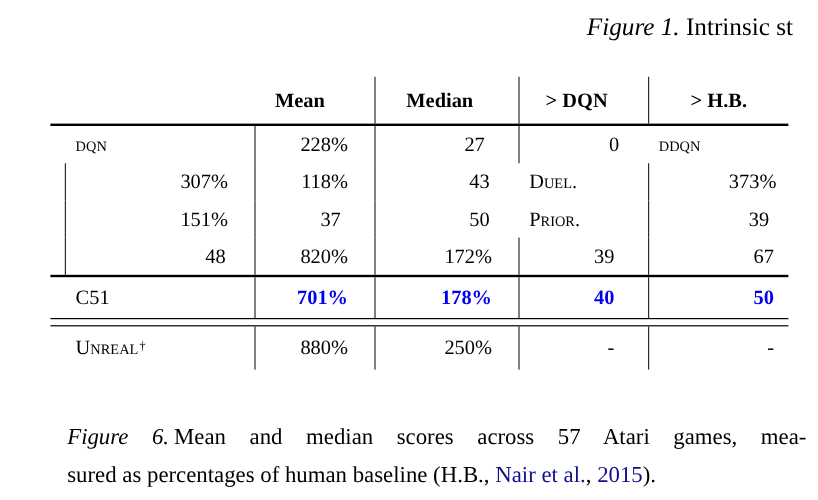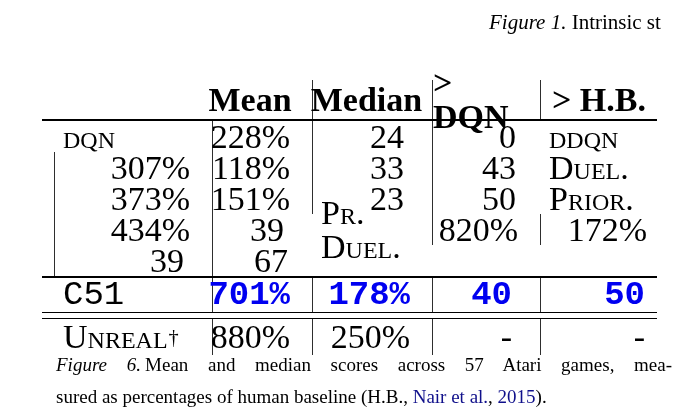--- a/index.html
+++ b/index.html
@@ -20,33 +20,33 @@
     position: absolute;
     left: 489px; top: 10px;
     font-size: 21px;
     white-space: nowrap;
   }
   .fig5 .it { margin-right: 0.25em; }
 
   
   .tbl {
     position: absolute;
-    left: 42px; top: 80px;
+    left: 42px; top: 64px;
     width: 615px;
     display: grid;
     grid-template-columns: 158px 100px 120px 108px 129px;
-    font-size: 34px;
+    font-size: 17px;
     line-height: 1;
   }
   .cell { display: flex; align-items: center; }
   .vb { border-left: 1.3px solid #2e2e2e; margin-left: 12px; }
   .hdr { height: 39px; font-weight: bold; justify-content: center; }
   .v   { justify-content: flex-end; }
   .row-h   { height: 31px; }
-  .row-c51 { height: 34px; font-family: Liberation Mono, monospace; }
+  .row-c51 { height: 34px; }
   .row-unl { height: 36px; }
   .lbl { justify-content: flex-start; padding-left: 21px; }
   .sc  { font-variant: small-caps; }
   .c-mean, .c-med { padding-right: 10px; }
   .c-hb  { padding-right: 16px; }
   .c-dqn { padding-right: 12px; }
   .hdr.c-mean, .hdr.c-med, .hdr.c-hb, .hdr.c-dqn { padding-right: 0; }
   .rule  { grid-column: 1 / -1; height: 2px; background: #000; }
   .rule.thin { height: 1.6px; }
   .drule {
@@ -85,40 +85,38 @@
   <div class="cell hdr lbl"></div>
   <div class="cell hdr c-mean">Mean</div>
   <div class="cell hdr c-med vb">Median</div>
   <div class="cell hdr c-dqn vb">&gt; DQN</div>
   <div class="cell hdr c-hb vb">&gt; H.B.</div>
 
   <div class="rule"></div>
 
   <div class="cell row-h lbl sc">dqn</div>
   <div class="cell row-h v c-mean vb">228%</div>
-  <div class="cell row-h v c-hb vb">24</div>
+  <div class="cell row-h v c-hb vb">27</div>
   <div class="cell row-h v c-dqn vb">0</div>
 
   <div class="cell row-h lbl sc">ddqn</div>
   <div class="cell row-h v c-mean vb">307%</div>
   <div class="cell row-h v c-med vb">118%</div>
-  <div class="cell row-h v c-hb vb">33</div>
   <div class="cell row-h v c-dqn vb">43</div>
 
   <div class="cell row-h lbl sc">Duel.</div>
   <div class="cell row-h v c-mean vb">373%</div>
   <div class="cell row-h v c-med vb">151%</div>
-  <div class="cell row-h v c-hb vb">23</div>
+  <div class="cell row-h v c-hb vb">37</div>
   <div class="cell row-h v c-dqn vb">50</div>
 
   <div class="cell row-h lbl sc">Prior.</div>
-  <div class="cell row-h v c-mean vb">434%</div>
   <div class="cell row-h v c-hb vb">39</div>
+  <div class="cell row-h v c-dqn vb">48</div>
 
-  <div class="cell row-h lbl sc">Pr. Duel.</div>
   <div class="cell row-h v c-mean vb">820%</div>
   <div class="cell row-h v c-med vb">172%</div>
   <div class="cell row-h v c-hb vb">39</div>
   <div class="cell row-h v c-dqn vb">67</div>
 
   <div class="rule thin"></div>
 
   <div class="cell row-c51 lbl">C51</div>
   <div class="cell row-c51 v c-mean vb blue">701%</div>
   <div class="cell row-c51 v c-med vb blue">178%</div>

